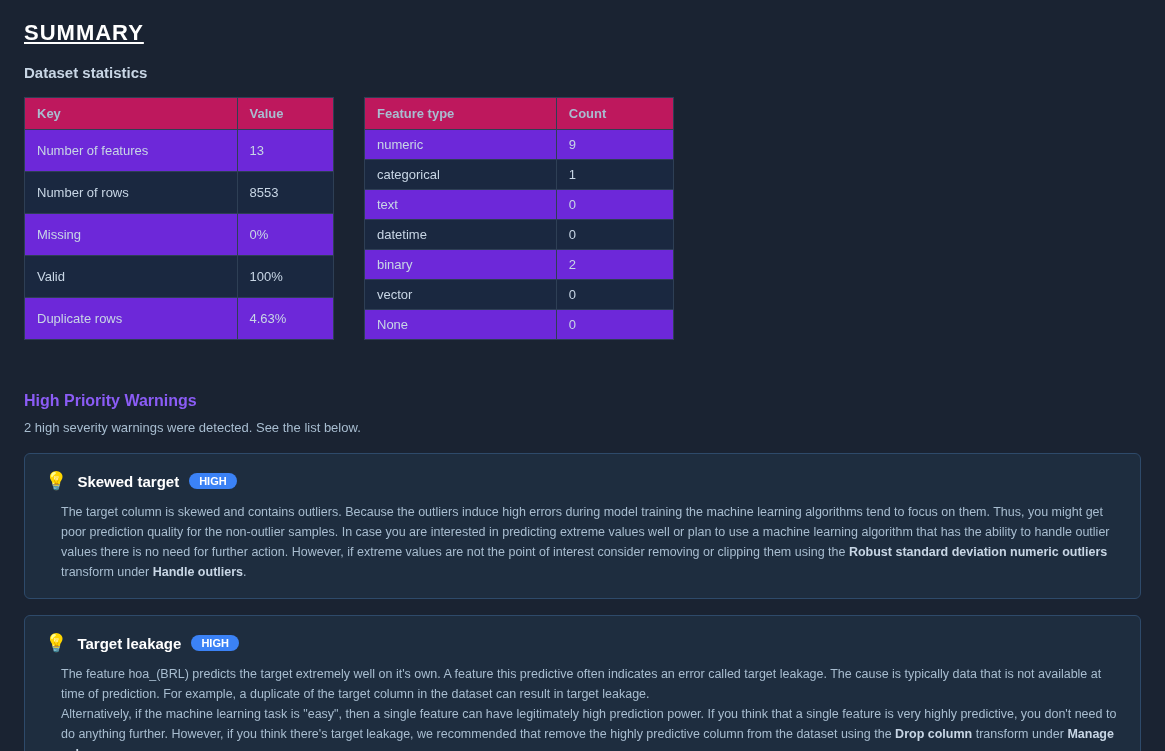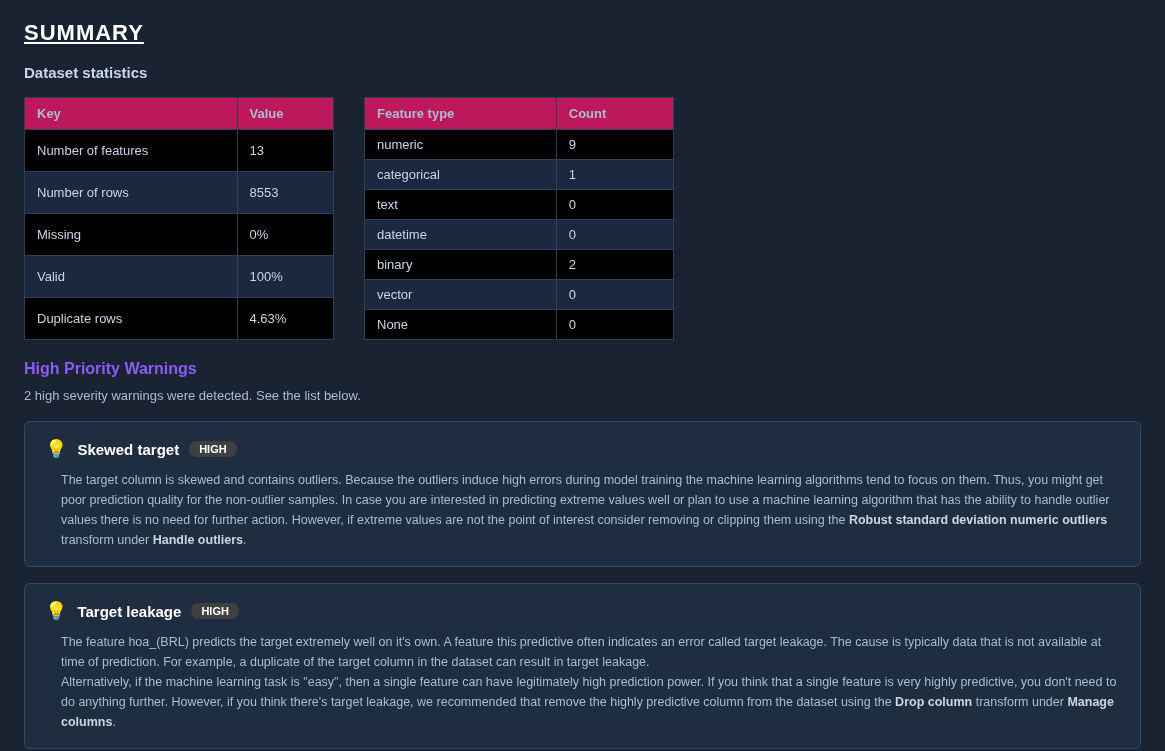--- a/index.html
+++ b/index.html
@@ -20,21 +20,21 @@
       margin-bottom: 18px;
       text-decoration: underline;
     }
     h2.section-title {
       font-size: 15px;
       font-weight: 600;
       color: #c8d6e5;
       margin-bottom: 16px;
     }
     .dataset-statistics {
-      margin-bottom: 20px;
+      margin-bottom: 52px;
     }
     .stats-tables {
       display: flex;
       gap: 0;
     }
     table.stats-table {
       border-collapse: collapse;
       min-width: 310px;
     }
     table.stats-table th {
@@ -43,21 +43,21 @@
       font-weight: 600;
       padding: 8px 12px;
       text-align: left;
       border: 1px solid #2e3f55;
       font-size: 13px;
     }
     table.stats-table td {
       padding: 7px 12px;
       border: 1px solid #2e3f55;
       color: #c8d6e5;
-      background-color: #000000;
+      background-color: #6d28d9;
       font-size: 13px;
     }
     table.stats-table tr:nth-child(even) td {
       background-color: #1a2840;
     }
     .table-spacer {
       width: 30px;
     }
     .warnings-section {
       margin-top: 20px;
@@ -91,21 +91,21 @@
       font-size: 18px;
       display: flex;
       align-items: center;
     }
     .warning-title-text {
       font-size: 15px;
       font-weight: 700;
       color: #ffffff;
     }
     .badge-high {
-      background-color: #404040;
+      background-color: #3b82f6;
       color: #ffffff;
       font-size: 11px;
       font-weight: 700;
       padding: 2px 10px;
       border-radius: 12px;
       text-transform: uppercase;
     }
     .warning-body {
       color: #a8bdd0;
       font-size: 12.5px;

